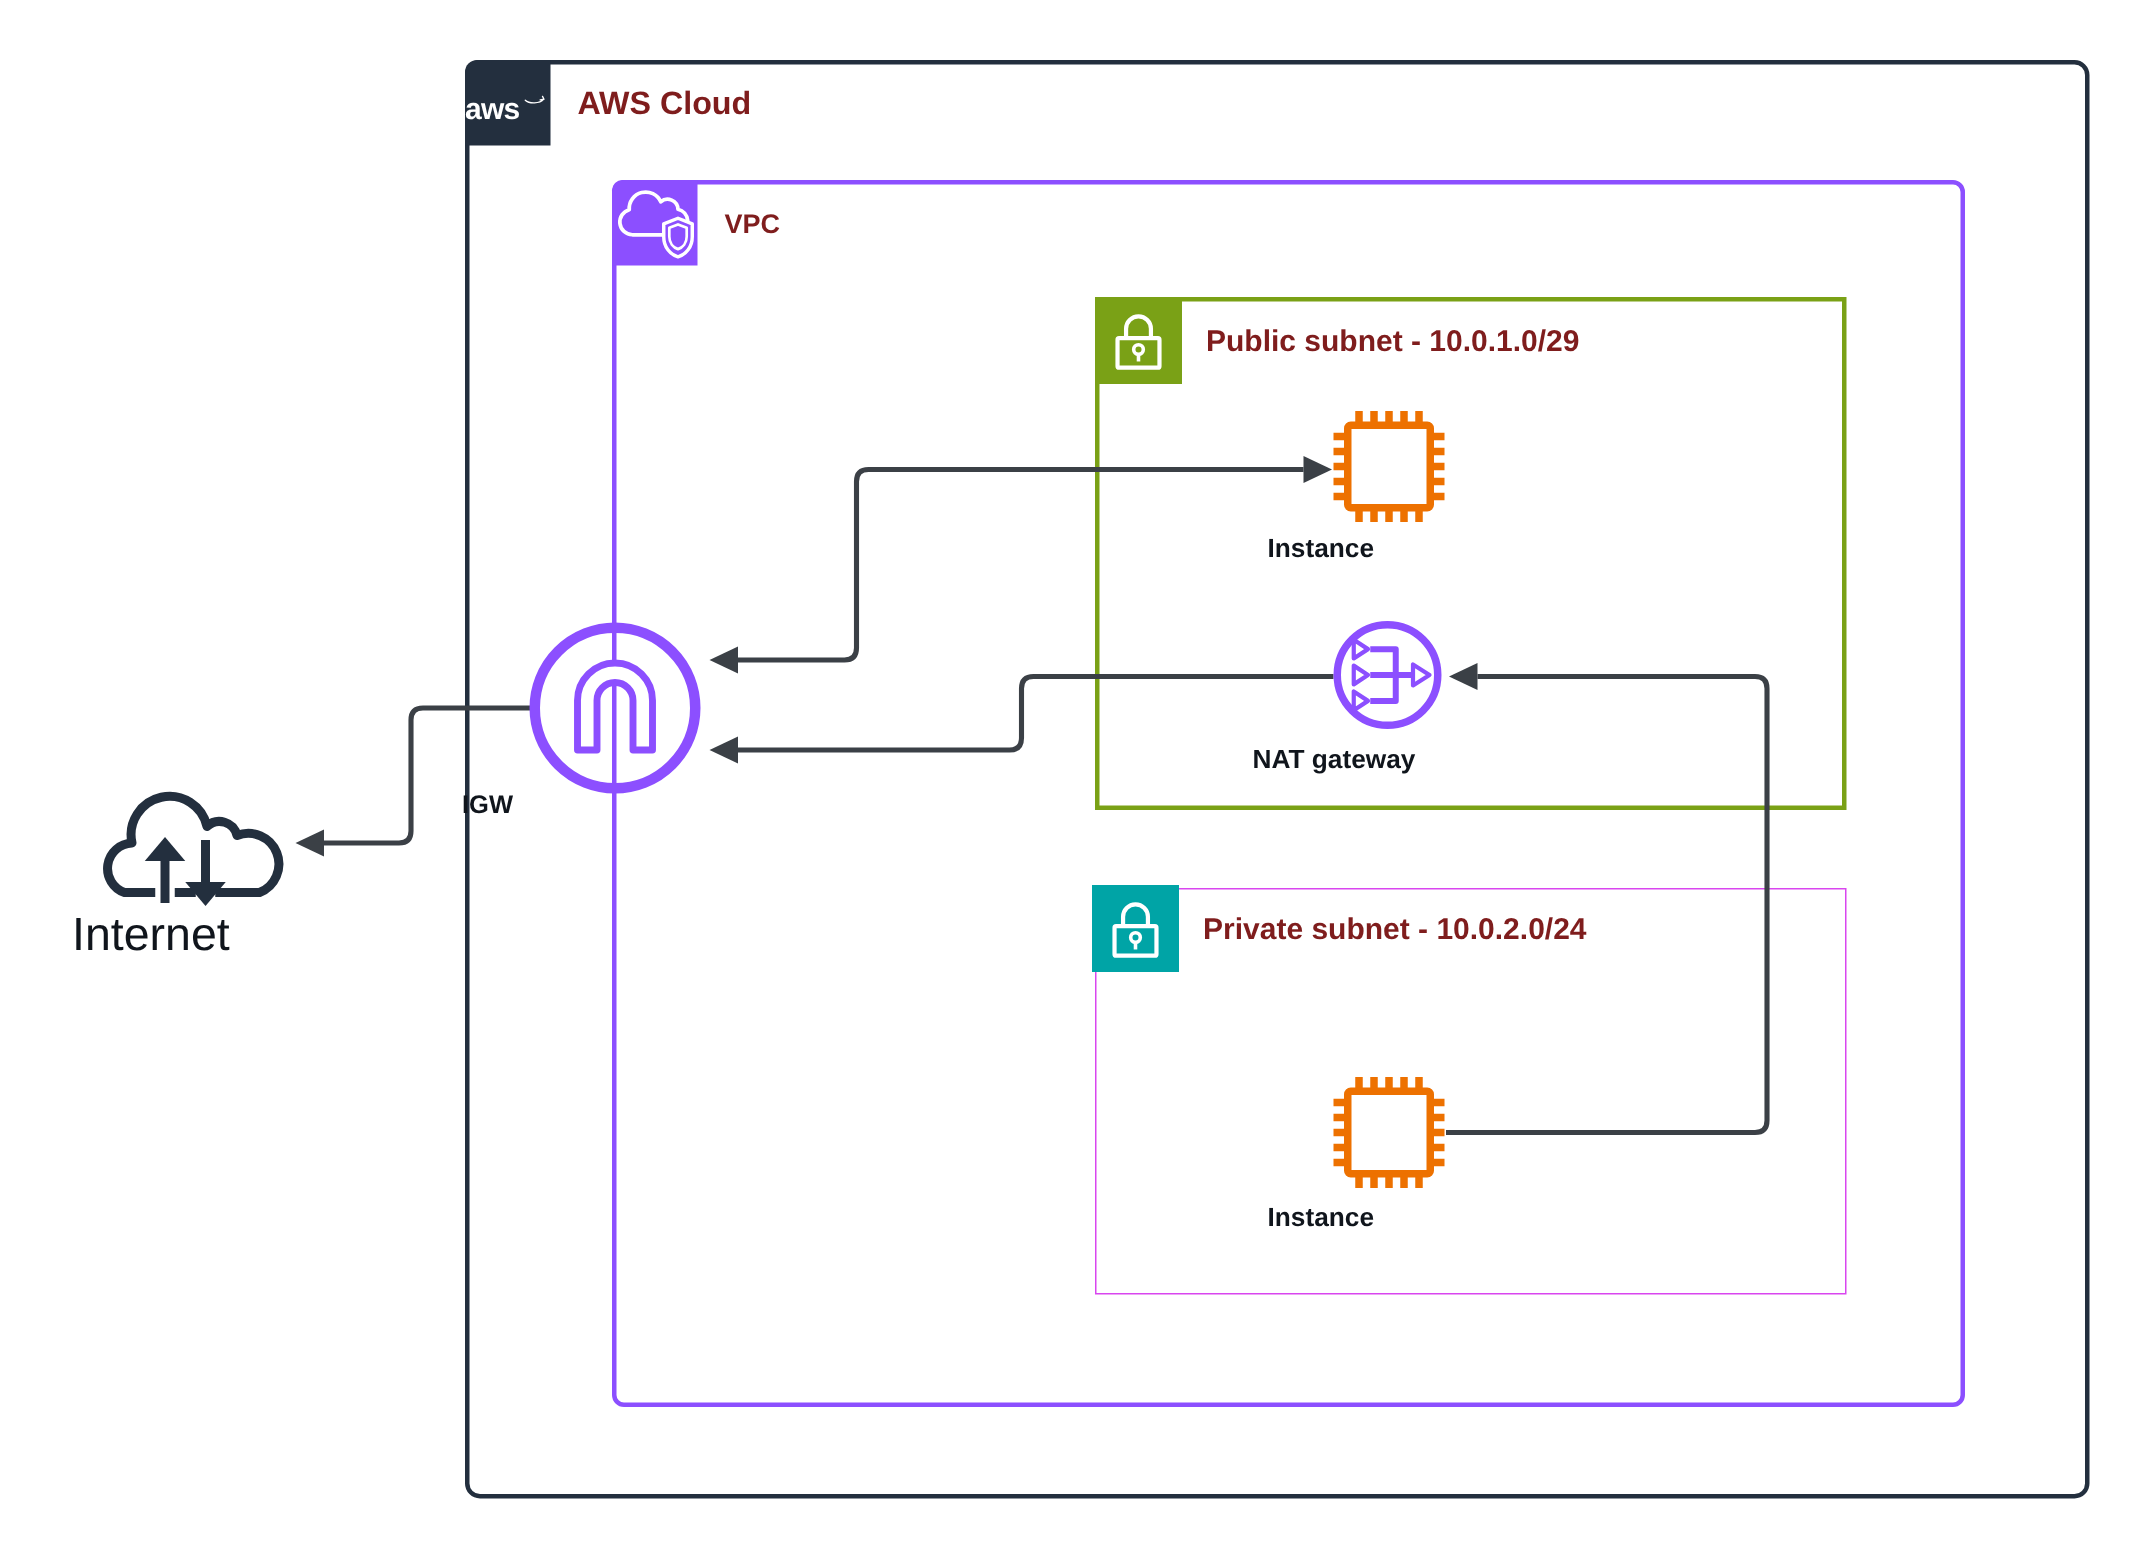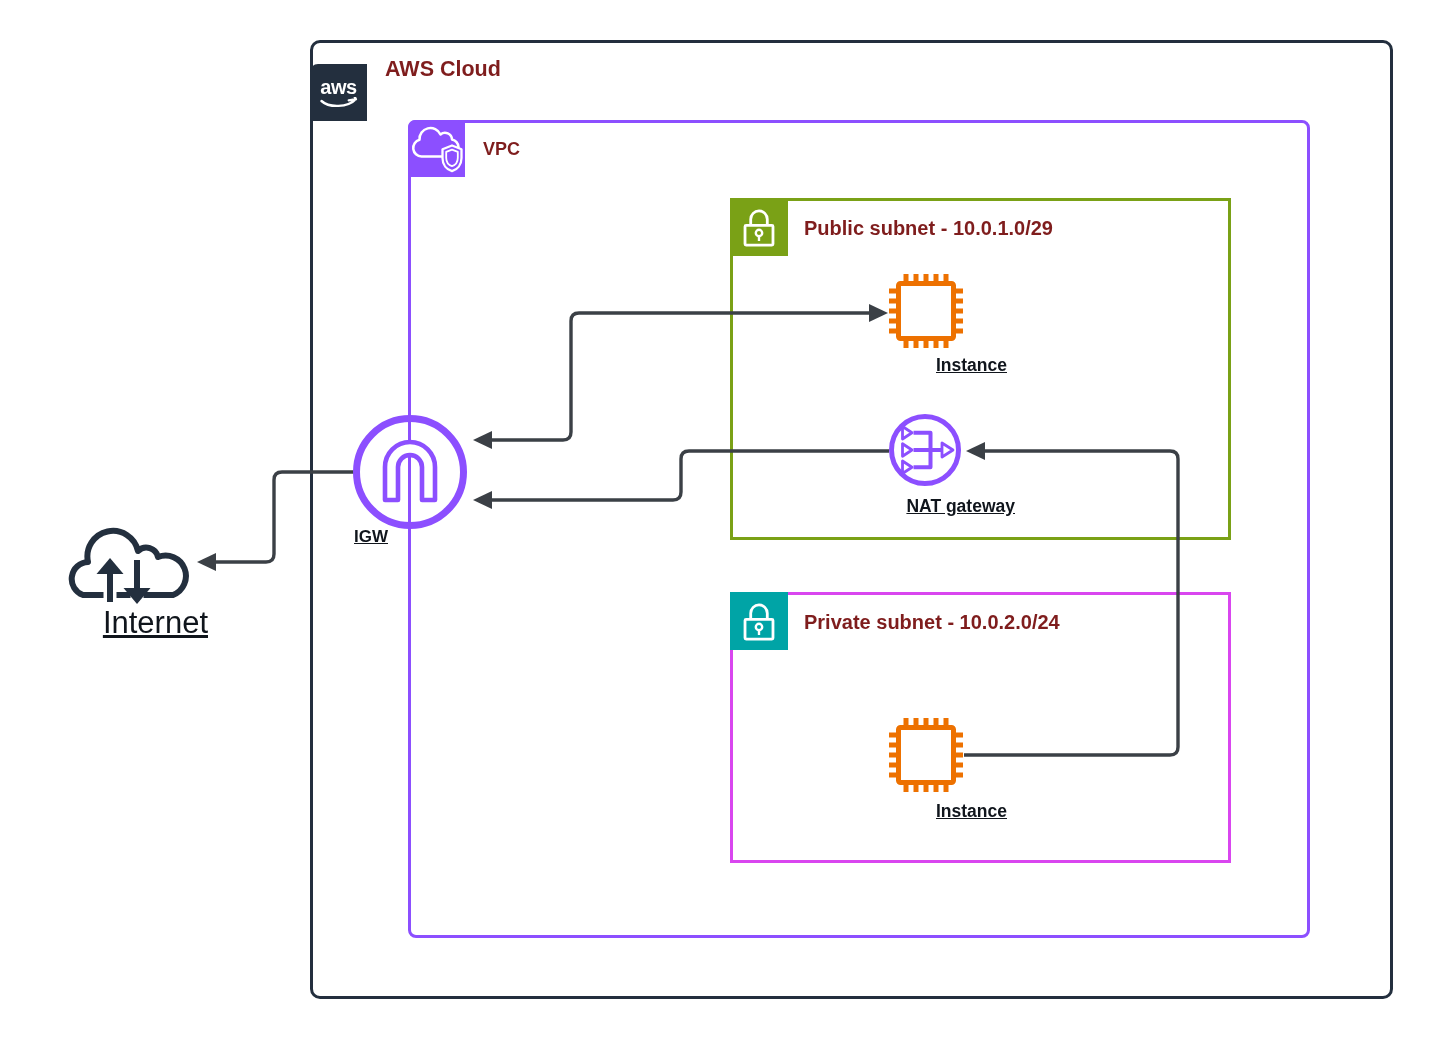--- a/index.html
+++ b/index.html
@@ -4,36 +4,36 @@
 <style>
   html,body{margin:0;padding:0;background:#fff;}
   .canvas{
     position:relative;width:1434px;height:1040px;background:#ffffff;overflow:hidden;
     font-family:"Liberation Sans",sans-serif;color:#10151c;
   }
   .box{position:absolute;box-sizing:border-box;background:transparent;}
   .box-aws{left:310px;top:40px;width:1083px;height:959px;border:3px solid #232F3E;border-radius:10px;z-index:1;}
   .box-vpc{left:408px;top:120px;width:902px;height:818px;border:3px solid #8C4FFF;border-radius:8px;z-index:1;}
   .box-public{left:730px;top:198px;width:501px;height:342px;border:3px solid #7AA116;z-index:1;}
-  .box-private{left:730px;top:592px;width:501px;height:271px;border:3px solid #d946ef;z-index:1;}
+  .box-private{left:730px;top:592px;width:501px;height:271px;border:1px solid #d946ef;z-index:1;}
 
   .badge{position:absolute;left:-3px;top:-3px;display:flex;align-items:center;justify-content:center;}
-  .badge-aws{width:57px;height:57px;background:#232F3E;border-radius:8px 0 0 0;flex-direction:column;margin-top:24px;}
+  .badge-aws{width:57px;height:57px;background:#232F3E;border-radius:8px 0 0 0;flex-direction:row;}
   .badge-vpc{width:57px;height:57px;background:#8C4FFF;border-radius:7px 0 0 0;}
   .badge-public{width:58px;height:58px;background:#7AA116;}
   .badge-private{width:58px;height:58px;background:#00A4A6;}
 
   .aws-word{color:#fff;font-size:20px;font-weight:700;letter-spacing:-0.5px;line-height:1;margin-top:9px;}
   .box-title{position:absolute;font-weight:700;white-space:nowrap;color:#7f1d1d;}
   .title-aws{left:72px;top:14px;font-size:21.5px;}
   .title-vpc{left:72px;top:16px;font-size:18px;}
   .title-subnet{left:71px;top:16px;font-size:20px;}
 
   .node{position:absolute;z-index:3;}
-  .node-label{position:absolute;z-index:3;text-align:right;font-weight:700;font-size:17.5px;color:#10151c;white-space:nowrap;text-decoration:underline;}
+  .node-label{position:absolute;z-index:3;text-align:left;font-weight:700;font-size:17.5px;color:#10151c;white-space:nowrap;}
   .label-igw{font-size:17px;}
   .label-internet{font-weight:400;font-size:31px;}
 
   .connectors{position:absolute;left:0;top:0;z-index:2;pointer-events:none;}
   .hidden-defs{position:absolute;width:0;height:0;overflow:hidden;}
 </style>
 </head>
 <body>
 
 <div class="canvas">

